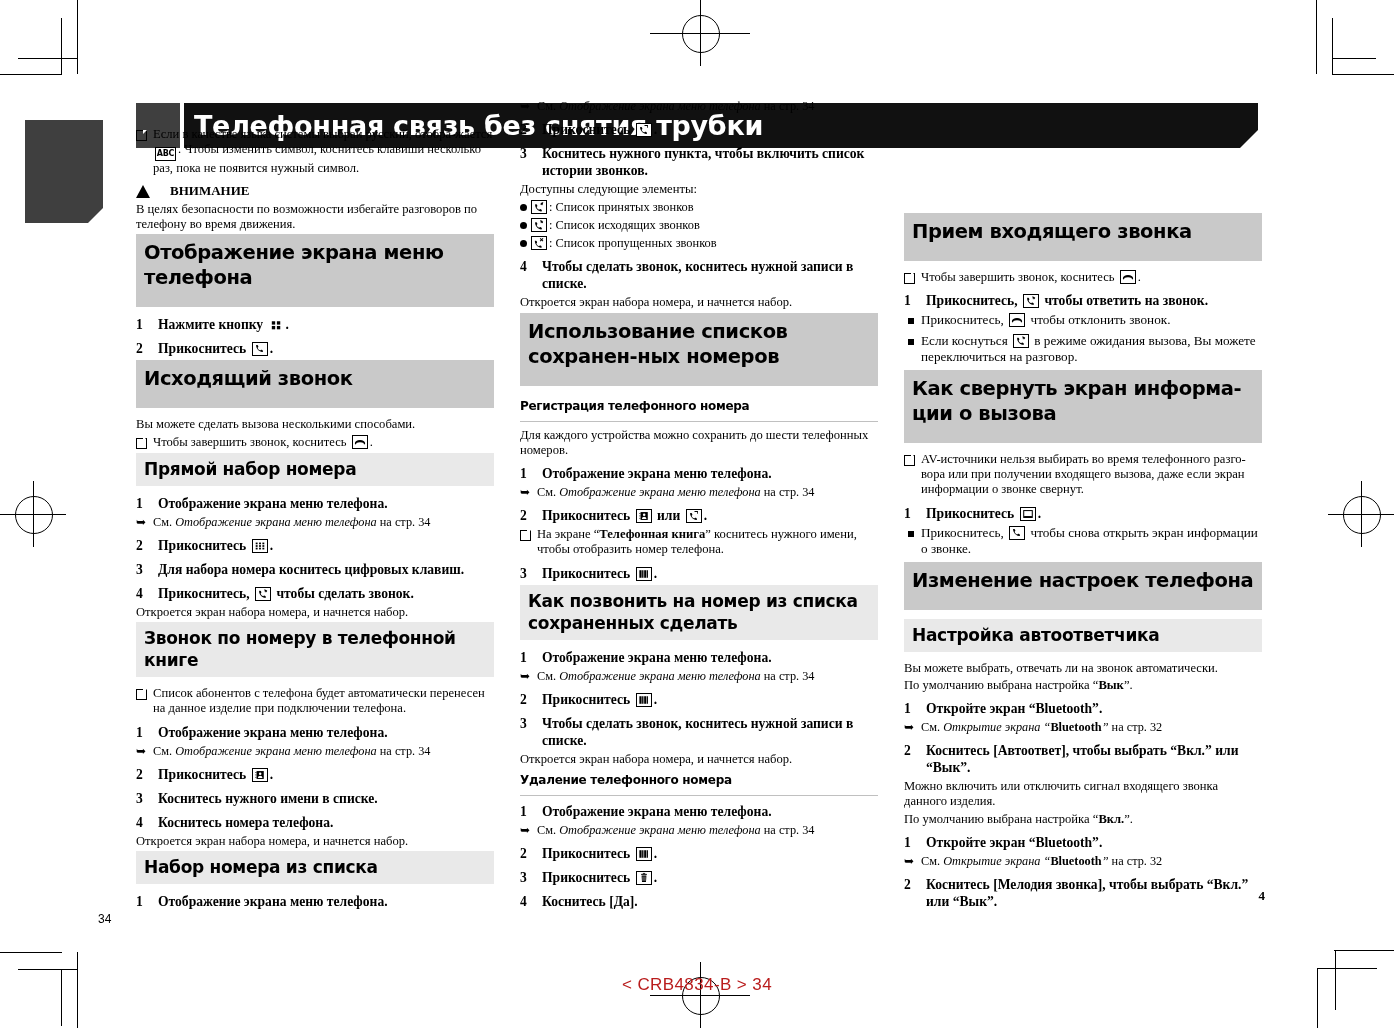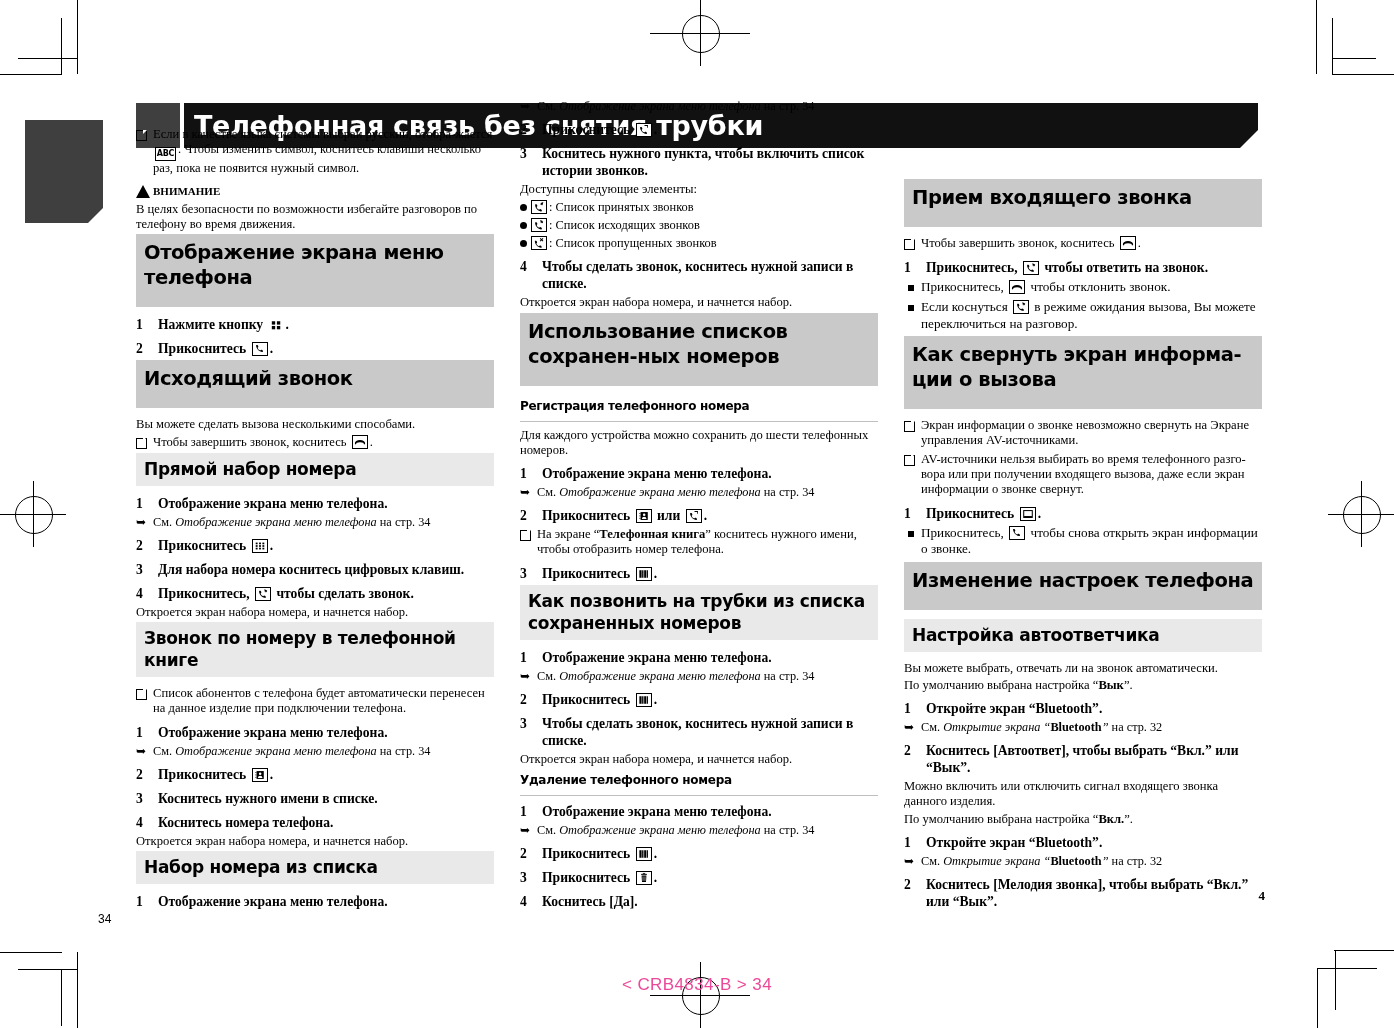--- a/index.html
+++ b/index.html
@@ -129,22 +129,22 @@
     display:flex; gap:2px; font-size:12.4px; line-height:16px;
     margin:0 0 2px 0; color:#000;
   }
   .dotlist .dot{
     flex:0 0 auto; width:7px; height:7px; border-radius:50%;
     background:#000; margin-top:5px;
   }
 
   .caution-head{
     font-family:"Liberation Serif", serif; font-weight:bold;
-    font-size:11px; line-height:18px; margin:5px 0 2px 0;
-    display:flex; align-items:center; gap:3px;
+    font-size:13px; line-height:18px; margin:5px 0 2px 0;
+    display:flex; align-items:center; gap:20px;
   }
   .tri{
     width:0;height:0;border-style:solid;
     border-width:0 7.5px 13px 7.5px;
     border-color:transparent transparent #000 transparent;
     position:relative; top:1px;
   }
 
   
   .gi{
@@ -168,21 +168,21 @@
     font-size:13px; color:#000;
   }
   .folio-left{
     position:absolute; left:98px; top:912px;
     font-family:"Liberation Sans", sans-serif;
     font-size:12px; color:#000;
   }
   .footer-code{
     position:absolute; left:0; right:0; top:975px; text-align:center;
     font-family:"Liberation Sans", sans-serif; font-size:17px;
-    letter-spacing:0.4px; color:#ec4899;
+    letter-spacing:0.4px; color:#b91c1c;
   }
 </style>
 </head>
 <body>
 
 <div class="mark" style="left:0px;top:74px;width:62px;height:1px;"></div>
 <div class="mark" style="left:77px;top:0px;width:1px;height:74px;"></div>
 <div class="mark" style="left:18px;top:58px;width:60px;height:1px;"></div>
 <div class="mark" style="left:61px;top:18px;width:1px;height:57px;"></div>
 
@@ -448,21 +448,21 @@
         <span class="gi"><svg viewBox="0 0 16 14">
               <g fill="#000">
                 <rect x="2.6" y="2.6" width="2.6" height="8.8"></rect>
                 <rect x="5.8" y="2.6" width="1.6" height="8.8"></rect>
                 <rect x="8.2" y="2.6" width="2.4" height="8.8"></rect>
                 <rect x="11.2" y="2.6" width="1.4" height="8.8"></rect>
               </g>
             </svg></span>.</span>
     </div>
 
-    <h2 class="h-lvl2 mt">Как позвонить на трубки из списка сохраненных номеров</h2>
+    <h2 class="h-lvl2 mt">Как позвонить на номер из списка сохраненных сделать</h2>
     <div class="step">
       <span class="num">1</span>
       <span class="txt">Отображение экрана меню телефона.</span>
     </div>
     <div class="ref">
       <span class="arrow">➥</span>
       <span class="txt"><span>См. </span><em>Отображение экрана меню телефона</em><span> на стр. 34</span></span>
     </div>
     <div class="step">
       <span class="num">2</span>
@@ -558,24 +558,20 @@
         <span class="gi"><svg viewBox="0 0 16 14">
               <path d="M3.5 3.4c1.4-.3 2.2.2 2.5 1.3.2.9-.3 1.3-.8 1.8.5 1.5 1.6 2.6 3 3.2.5-.5.9-1 1.8-.8 1.1.3 1.6 1.1 1.3 2.5-2.9.9-8.3-3.6-7.8-8z" fill="#000"></path>
               <path d="M9.5 1.5l3.6 1.4-1.2.6 1 .8-.9.8-1-.9-.6 1.2z" fill="#000"></path>
             </svg></span>
         <span>в режиме ожидания вызова, Вы можете переключиться на разговор.</span></span>
     </div>
 
     <h1 class="h-lvl1 mt">Как свернуть экран информа-ции о вызова</h1>
     <div class="note">
       <span class="bullet-sq"></span>
-      <span class="txt">Экран информации о звонке невозможно свернуть на Экране управления AV-источниками.</span>
-    </div>
-    <div class="note">
-      <span class="bullet-sq"></span>
       <span class="txt">AV-источники нельзя выбирать во время телефонного разго-вора или при получении входящего вызова, даже если экран информации о звонке свернут.</span>
     </div>
     <div class="step">
       <span class="num">1</span>
       <span class="txt"><span>Прикоснитесь</span>
         <span class="gi"><svg viewBox="0 0 16 14">
               <rect x="3" y="3" width="10" height="8" fill="none" stroke="#000" stroke-width="1.2"></rect>
               <rect x="3.4" y="9.4" width="9.2" height="1.8" fill="#000"></rect>
             </svg></span>.</span>
     </div>

